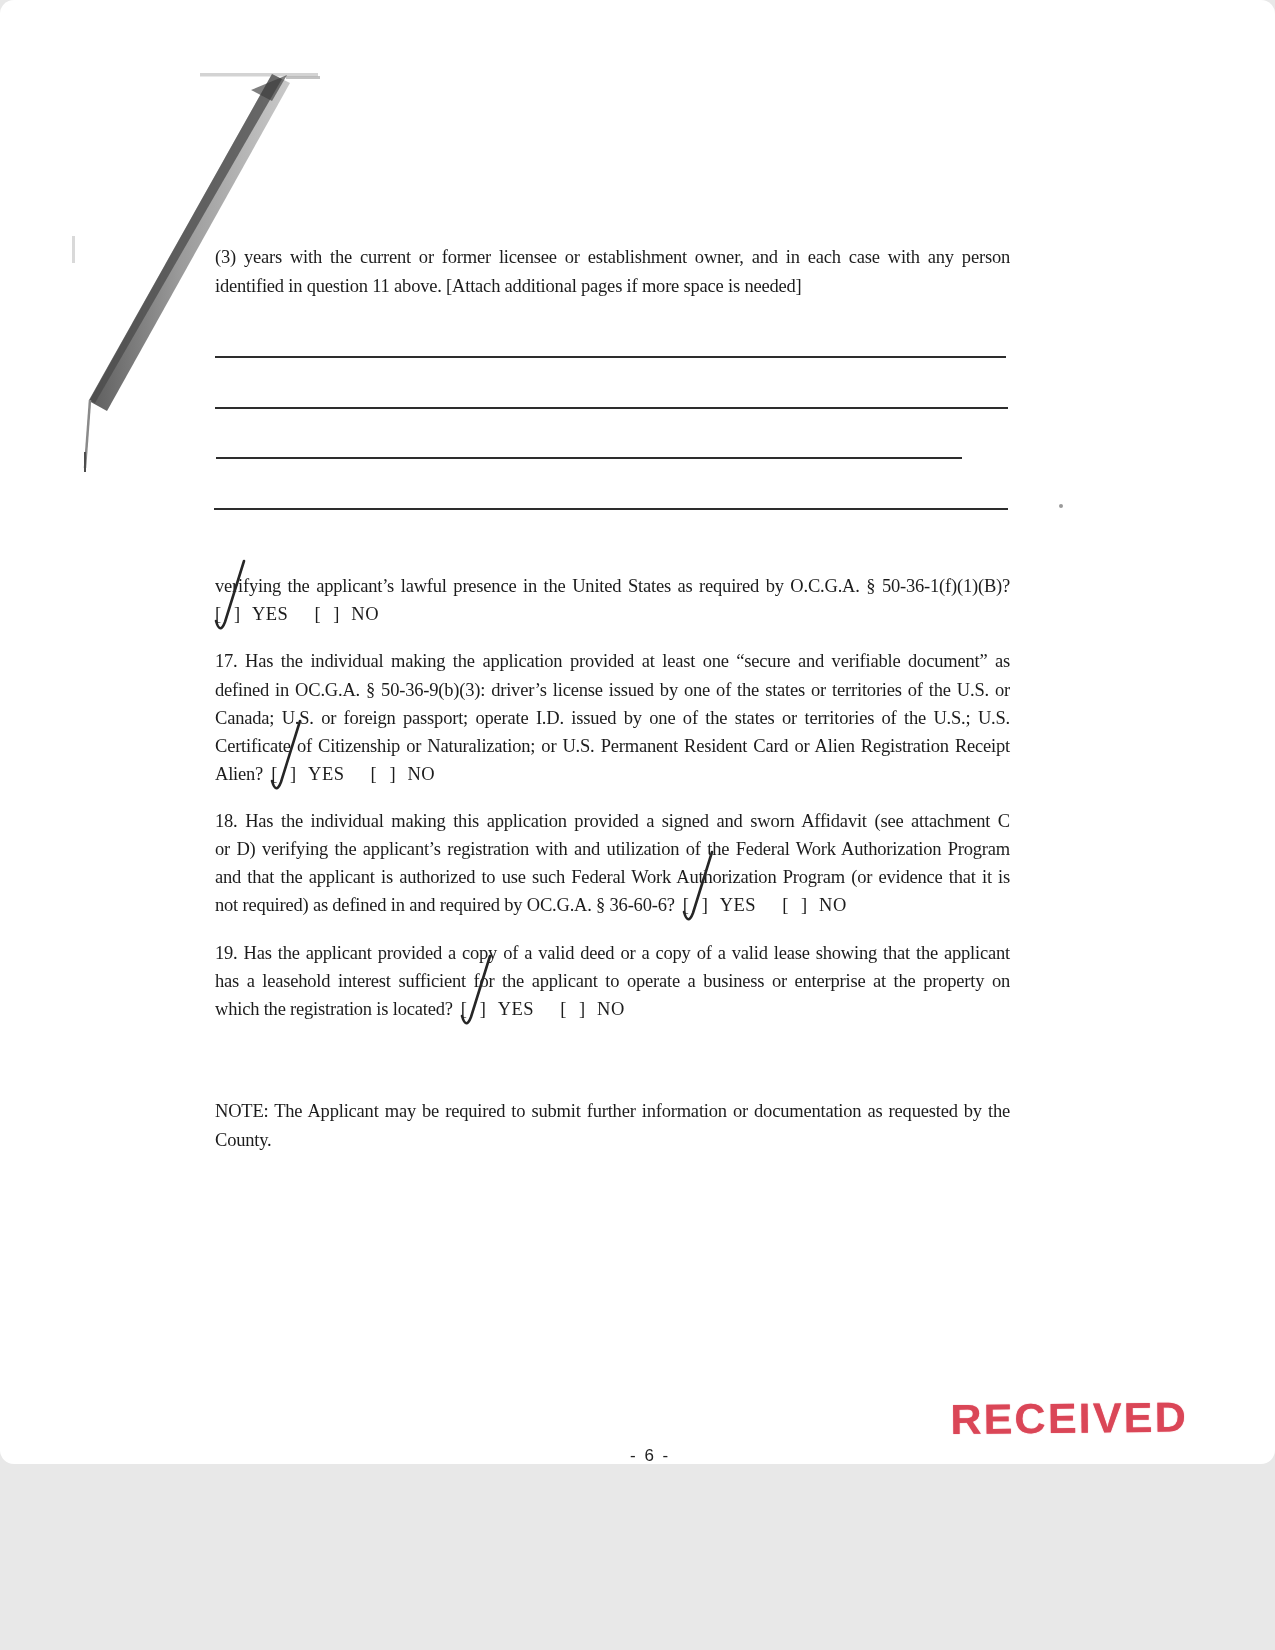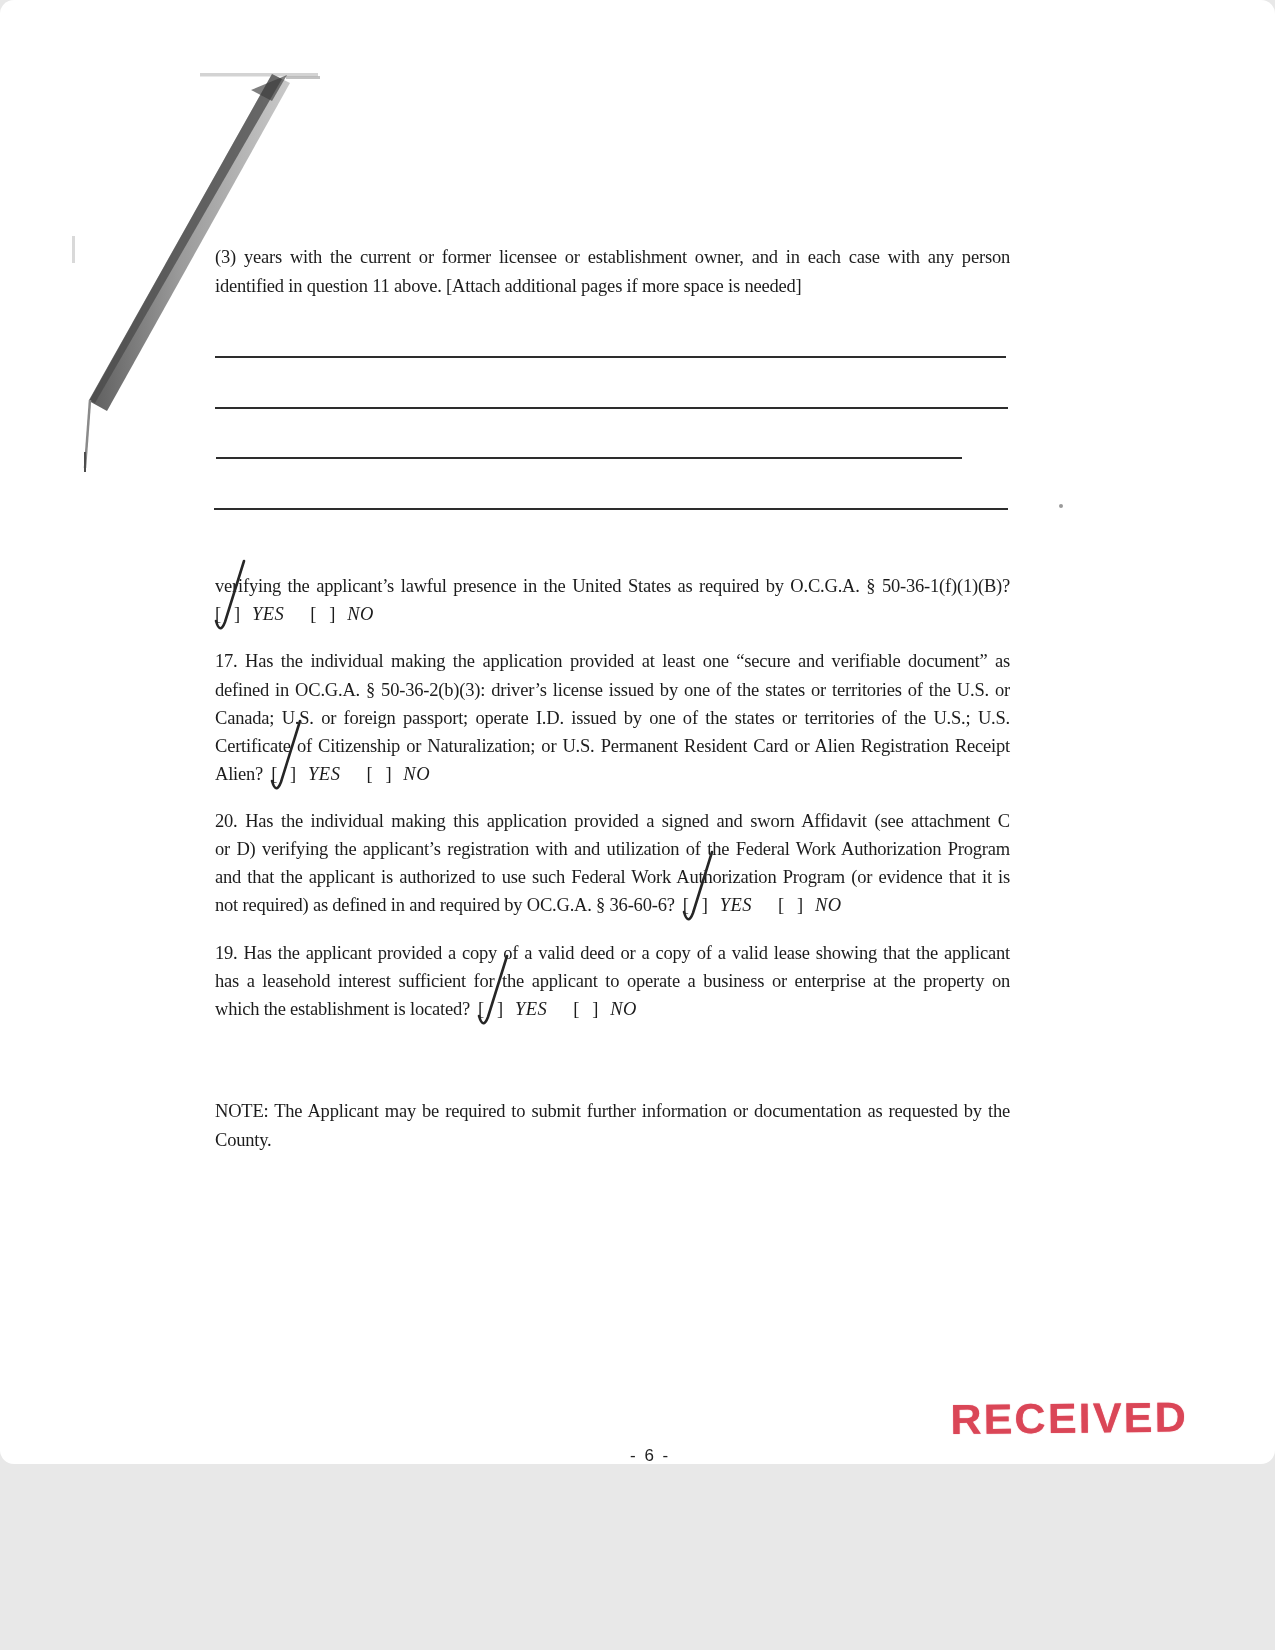--- a/index.html
+++ b/index.html
@@ -38,21 +38,21 @@
   
   .pre{margin-right:8px;}
   .cb{
     position:relative;
     display:inline-block;
     white-space:nowrap;
   }
   .cb .br{display:inline-block;}
   .cb .br.close{margin-left:13px;}
   .cb.nobox{margin-left:26px;}
-  .lbl{margin-left:12px;letter-spacing:0.5px;font-style:italic;}
+  .lbl{margin-left:12px;letter-spacing:0.5px;}
   .tick{
     position:absolute;
     left:-5px;
     bottom:-7px;
     width:38px;
     height:78px;
     overflow:visible;
     pointer-events:none;
   }
   .tick path{
@@ -142,42 +142,42 @@
   <div class="wline" style="left:214px;top:508px;width:794px"></div>
 
   <div class="tl just" style="top:572px">verifying the applicant’s lawful presence in the United States as required by O.C.G.A. § 50-36-1(f)(1)(B)?</div>
   <div class="tl ans" style="top:600px">
     <span class="cb"><span class="br">[</span><span class="br close">]</span><svg class="tick" viewBox="0 0 38 78">
           <path d="M6 63 Q10 77 15 64 L34 3"></path>
         </svg></span><span class="lbl">YES</span><span class="cb nobox"><span class="br">[</span><span class="br close">]</span></span><span class="lbl">NO</span>
   </div>
 
   <div class="tl just" style="top:647px">17. Has the individual making the application provided at least one “secure and verifiable document” as</div>
-  <div class="tl just" style="top:676px">defined in OC.G.A. § 50-36-2(b)(3): driver’s license issued by one of the states or territories of the U.S. or</div>
+  <div class="tl just" style="top:676px">defined in OC.G.A. § 50-36-9(b)(3): driver’s license issued by one of the states or territories of the U.S. or</div>
   <div class="tl just" style="top:704px">Canada; U.S. or foreign passport; operate I.D. issued by one of the states or territories of the U.S.; U.S.</div>
   <div class="tl just" style="top:732px">Certificate of Citizenship or Naturalization; or U.S. Permanent Resident Card or Alien Registration Receipt</div>
   <div class="tl ans" style="top:760px">
     <span class="pre">Alien?</span><span class="cb"><span class="br">[</span><span class="br close">]</span><svg class="tick" viewBox="0 0 38 78">
           <path d="M6 63 Q10 77 15 64 L34 3"></path>
         </svg></span><span class="lbl">YES</span><span class="cb nobox"><span class="br">[</span><span class="br close">]</span></span><span class="lbl">NO</span>
   </div>
 
-  <div class="tl just" style="top:807px">20.   Has the individual making this application provided a signed and sworn Affidavit (see attachment C</div>
+  <div class="tl just" style="top:807px">18.   Has the individual making this application provided a signed and sworn Affidavit (see attachment C</div>
   <div class="tl just" style="top:863px">and that the applicant is authorized to use such Federal Work Authorization Program (or evidence that it is</div>
   <div class="tl just" style="top:835px">or D) verifying the applicant’s registration with and utilization of the Federal Work Authorization Program</div>
   <div class="tl ans" style="top:891px">
     <span class="pre">not required) as defined in and required by OC.G.A. § 36-60-6?</span><span class="cb"><span class="br">[</span><span class="br close">]</span><svg class="tick" viewBox="0 0 38 78">
           <path d="M6 63 Q10 77 15 64 L34 3"></path>
         </svg></span><span class="lbl">YES</span><span class="cb nobox"><span class="br">[</span><span class="br close">]</span></span><span class="lbl">NO</span>
   </div>
 
   <div class="tl just" style="top:939px">19. Has the applicant provided a copy of a valid deed or a copy of a valid lease showing that the applicant</div>
   <div class="tl just" style="top:967px">has a leasehold interest sufficient for the applicant to operate a business or enterprise at the property on</div>
   <div class="tl ans" style="top:995px">
-    <span class="pre">which the establishment is located?</span><span class="cb"><span class="br">[</span><span class="br close">]</span><svg class="tick" viewBox="0 0 38 78">
+    <span class="pre">which the registration is located?</span><span class="cb"><span class="br">[</span><span class="br close">]</span><svg class="tick" viewBox="0 0 38 78">
           <path d="M6 63 Q10 77 15 64 L34 3"></path>
         </svg></span><span class="lbl">YES</span><span class="cb nobox"><span class="br">[</span><span class="br close">]</span></span><span class="lbl">NO</span>
   </div>
 
   <div class="tl just" style="top:1097px">NOTE:  The Applicant may be required to submit further information or documentation as requested by the</div>
   <div class="tl" style="top:1126px">County.</div>
 
   <div class="pagenum">- 6 -</div>
   <div class="received">RECEIVED</div>
   <div class="datestamp">FEB 2 3 2026</div>

